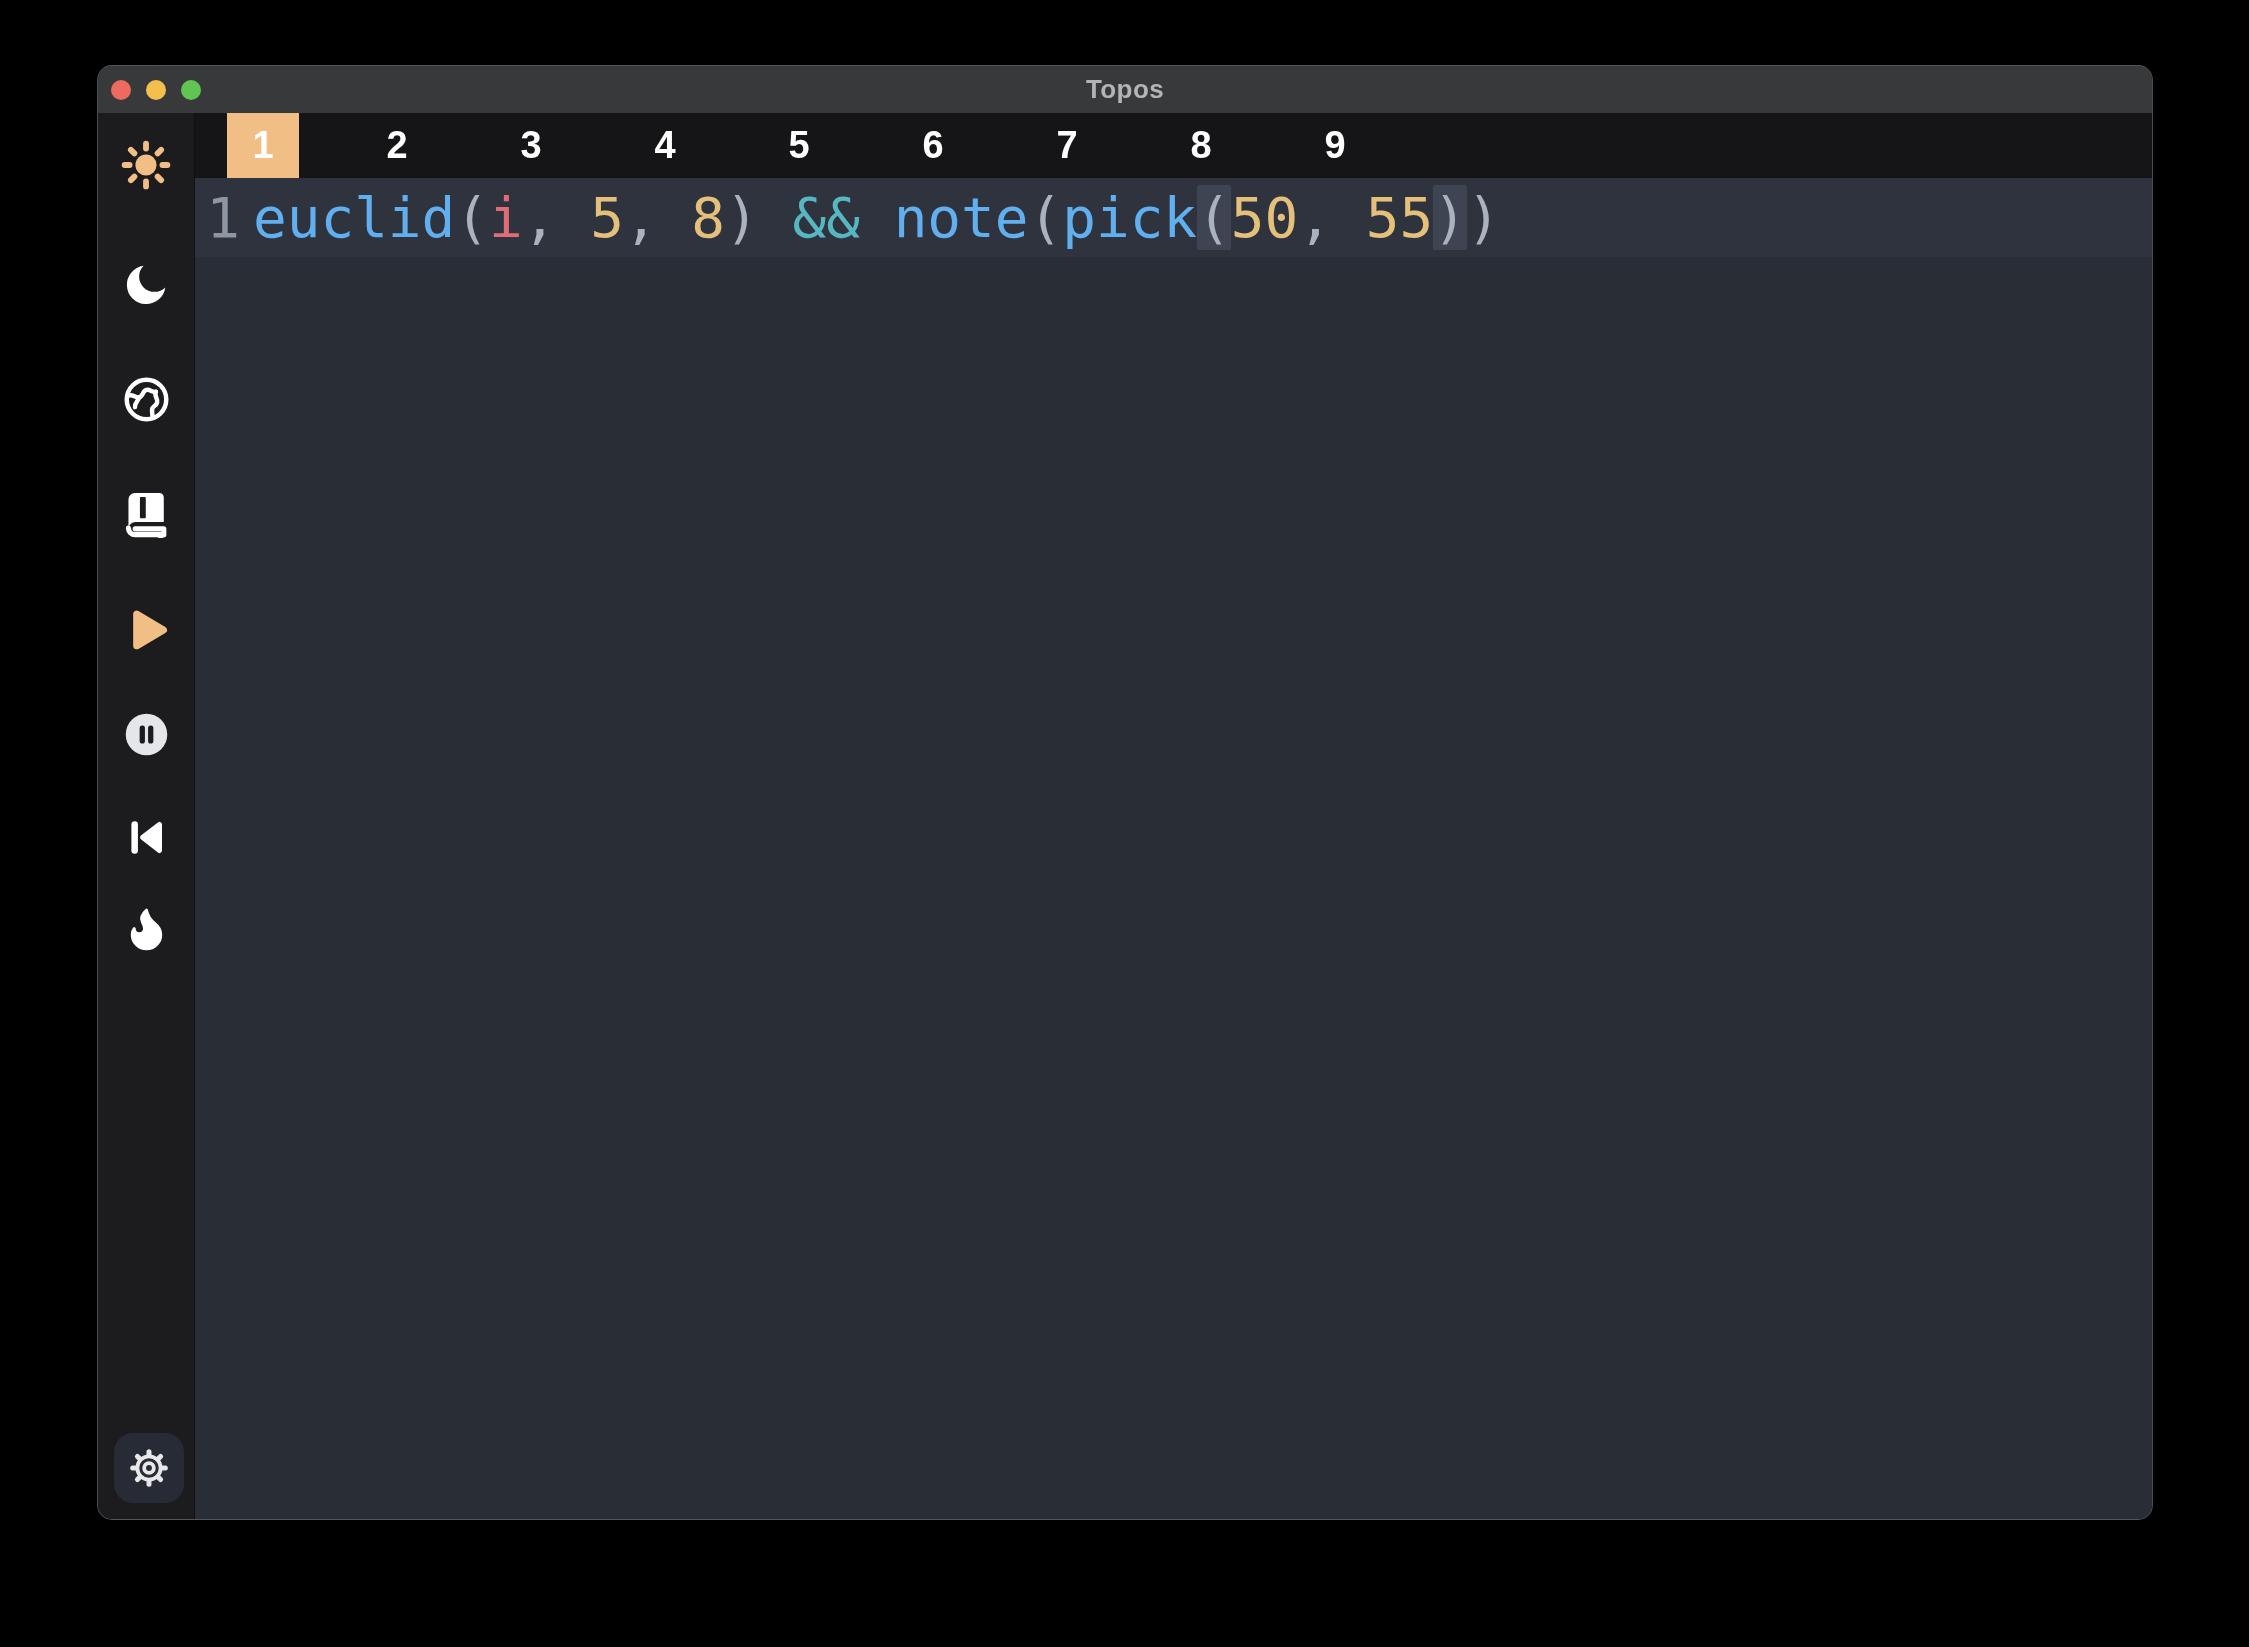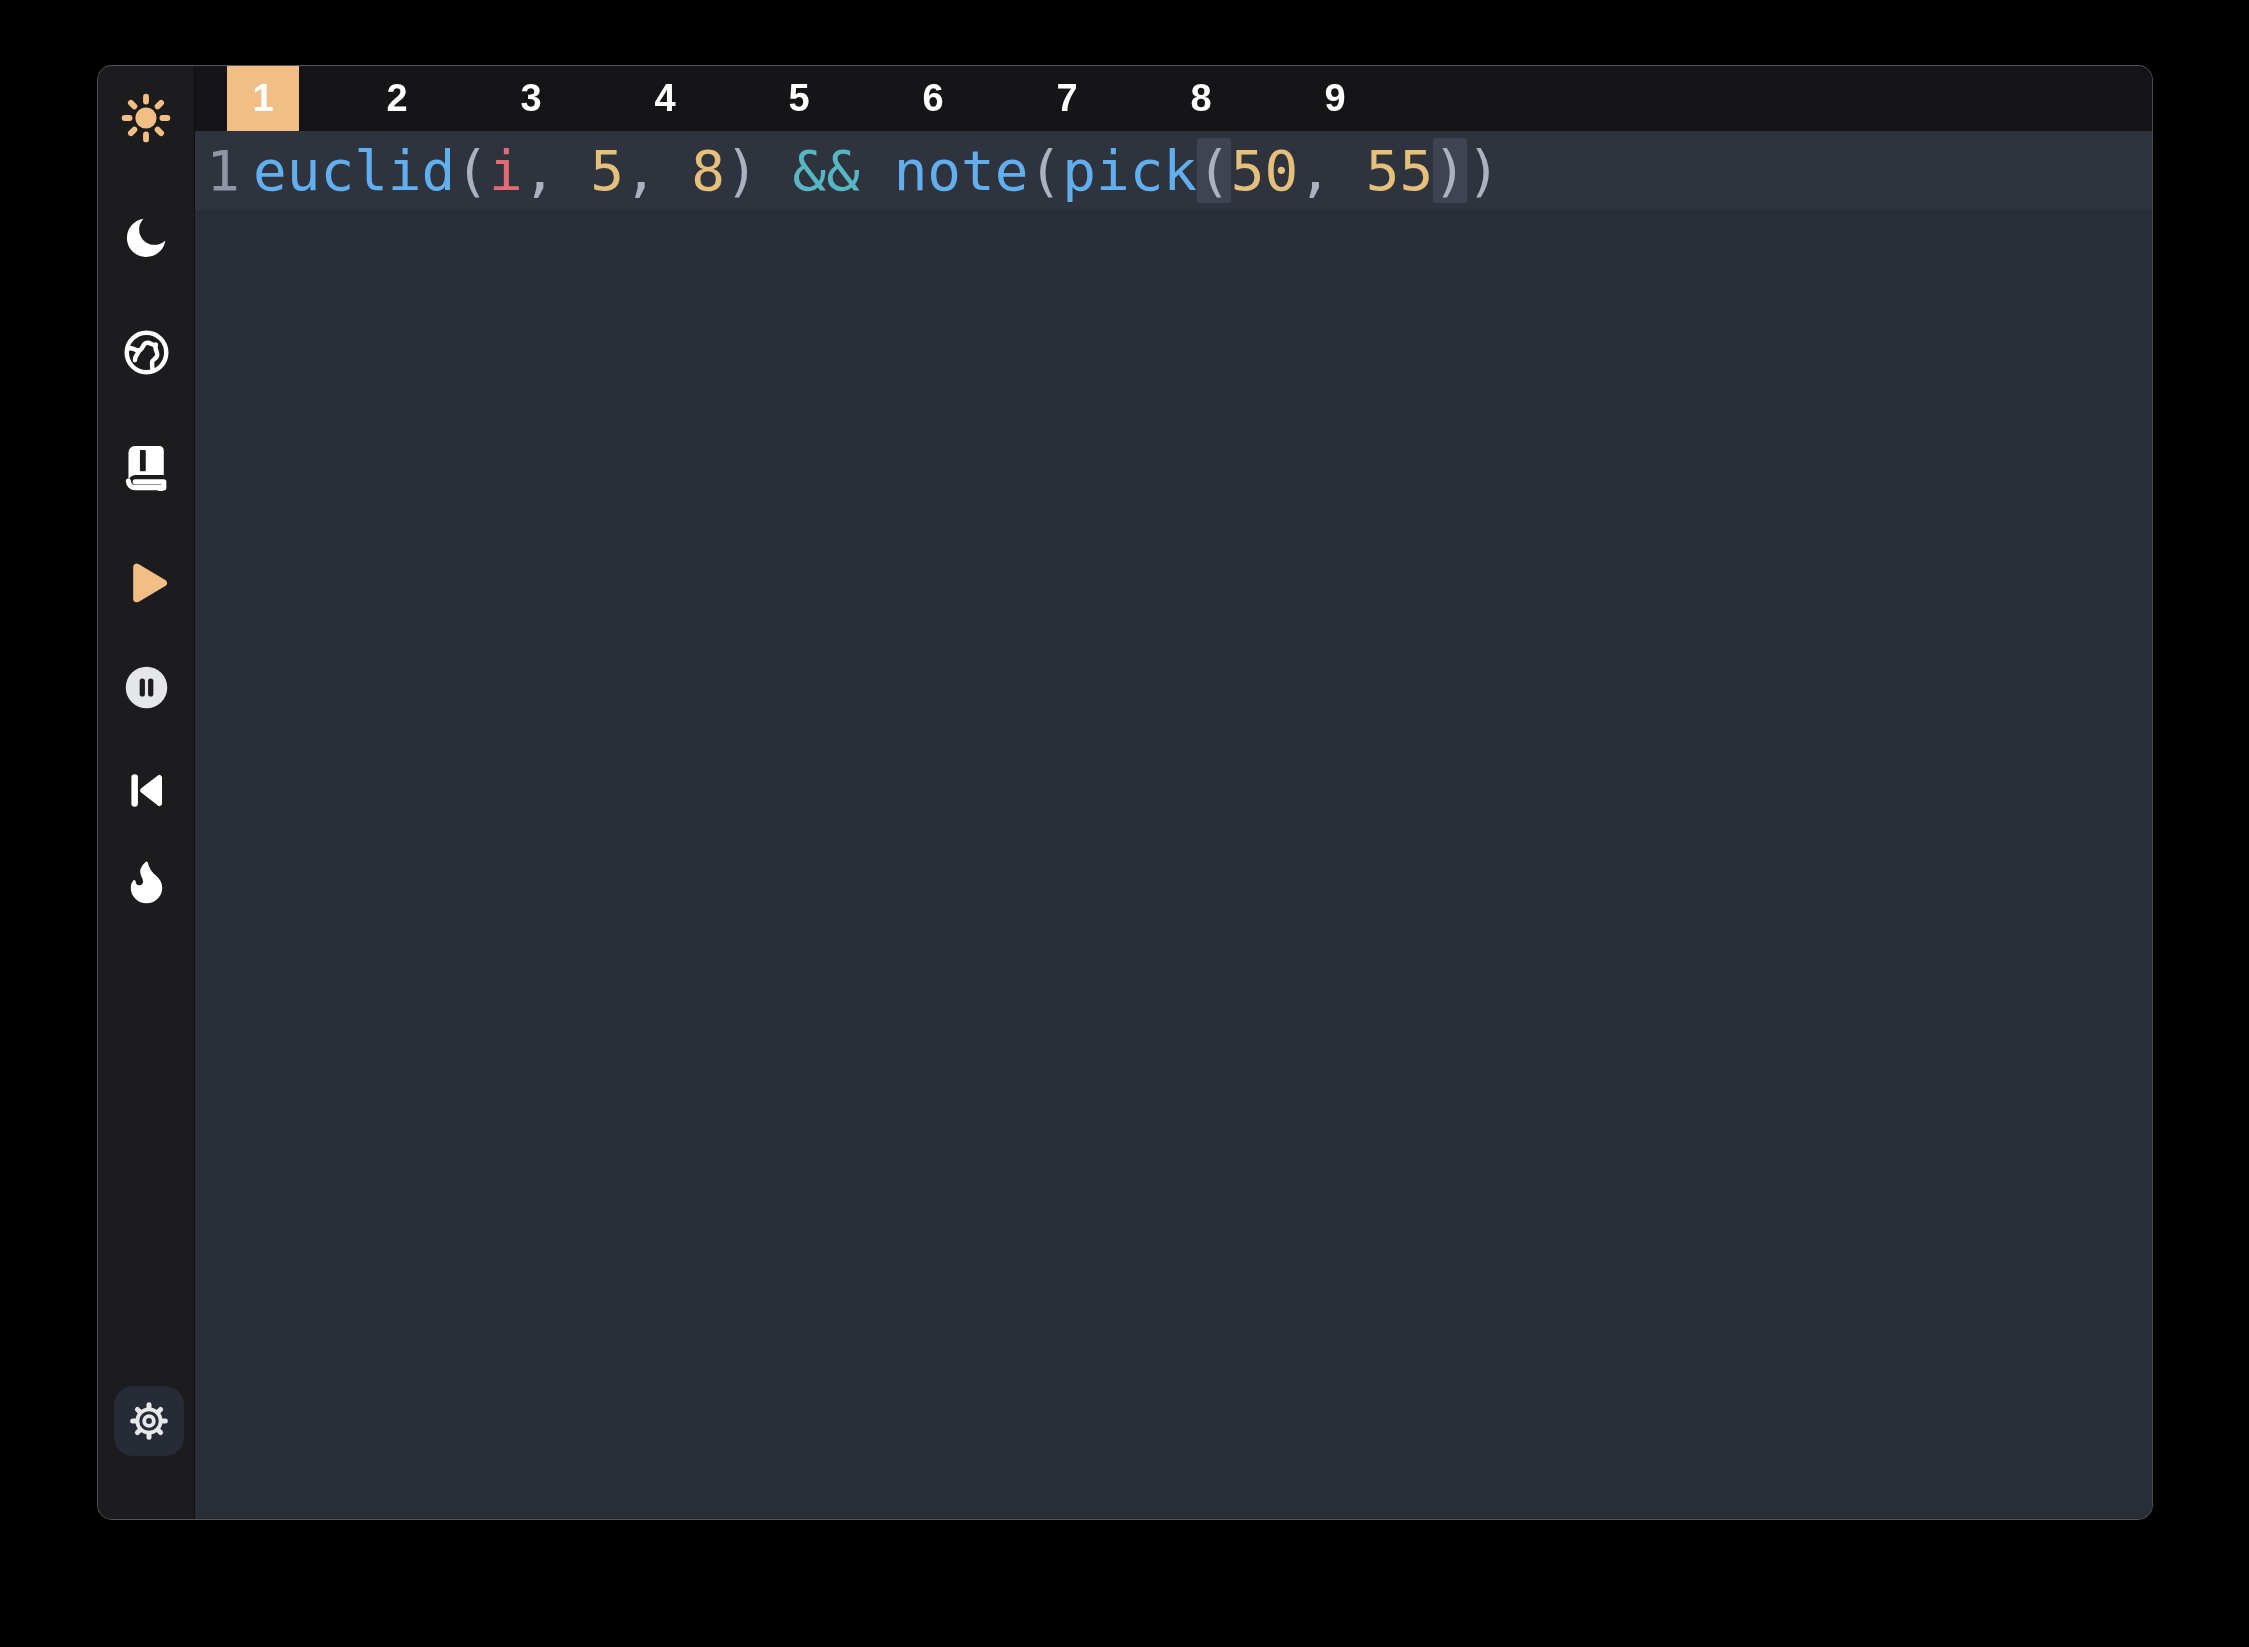--- a/index.html
+++ b/index.html
@@ -76,20 +76,28 @@
   .tok-num   { color: var(--num, #e5c07b); }
   .tok-op    { color: var(--op, #56b6c2); }
   .tok-punct { color: var(--punct, #abb2bf); }
   .tok-match { background: var(--bracket_match_bg, #3e4451); border-radius: 2.6px; }
 </style>
 </head>
 <body>
 
 <div class="window">
 
+  <div class="titlebar">
+    <div class="traffic">
+      <span class="tl red"></span>
+      <span class="tl yellow"></span>
+      <span class="tl green"></span>
+    </div>
+    <div class="title">Topos</div>
+  </div>
 
   <div class="main">
 
     <div class="sidebar">
 
       <button class="side-btn" style="top:24.4px">
         <svg width="54" height="54" viewBox="0 0 24 24">
           <g stroke="#f1be85" stroke-width="2.6" stroke-linecap="round">
             <line x1="19.3" y1="12" x2="21.5" y2="12"></line>
               <line x1="17.16" y1="17.16" x2="18.72" y2="18.72"></line>

